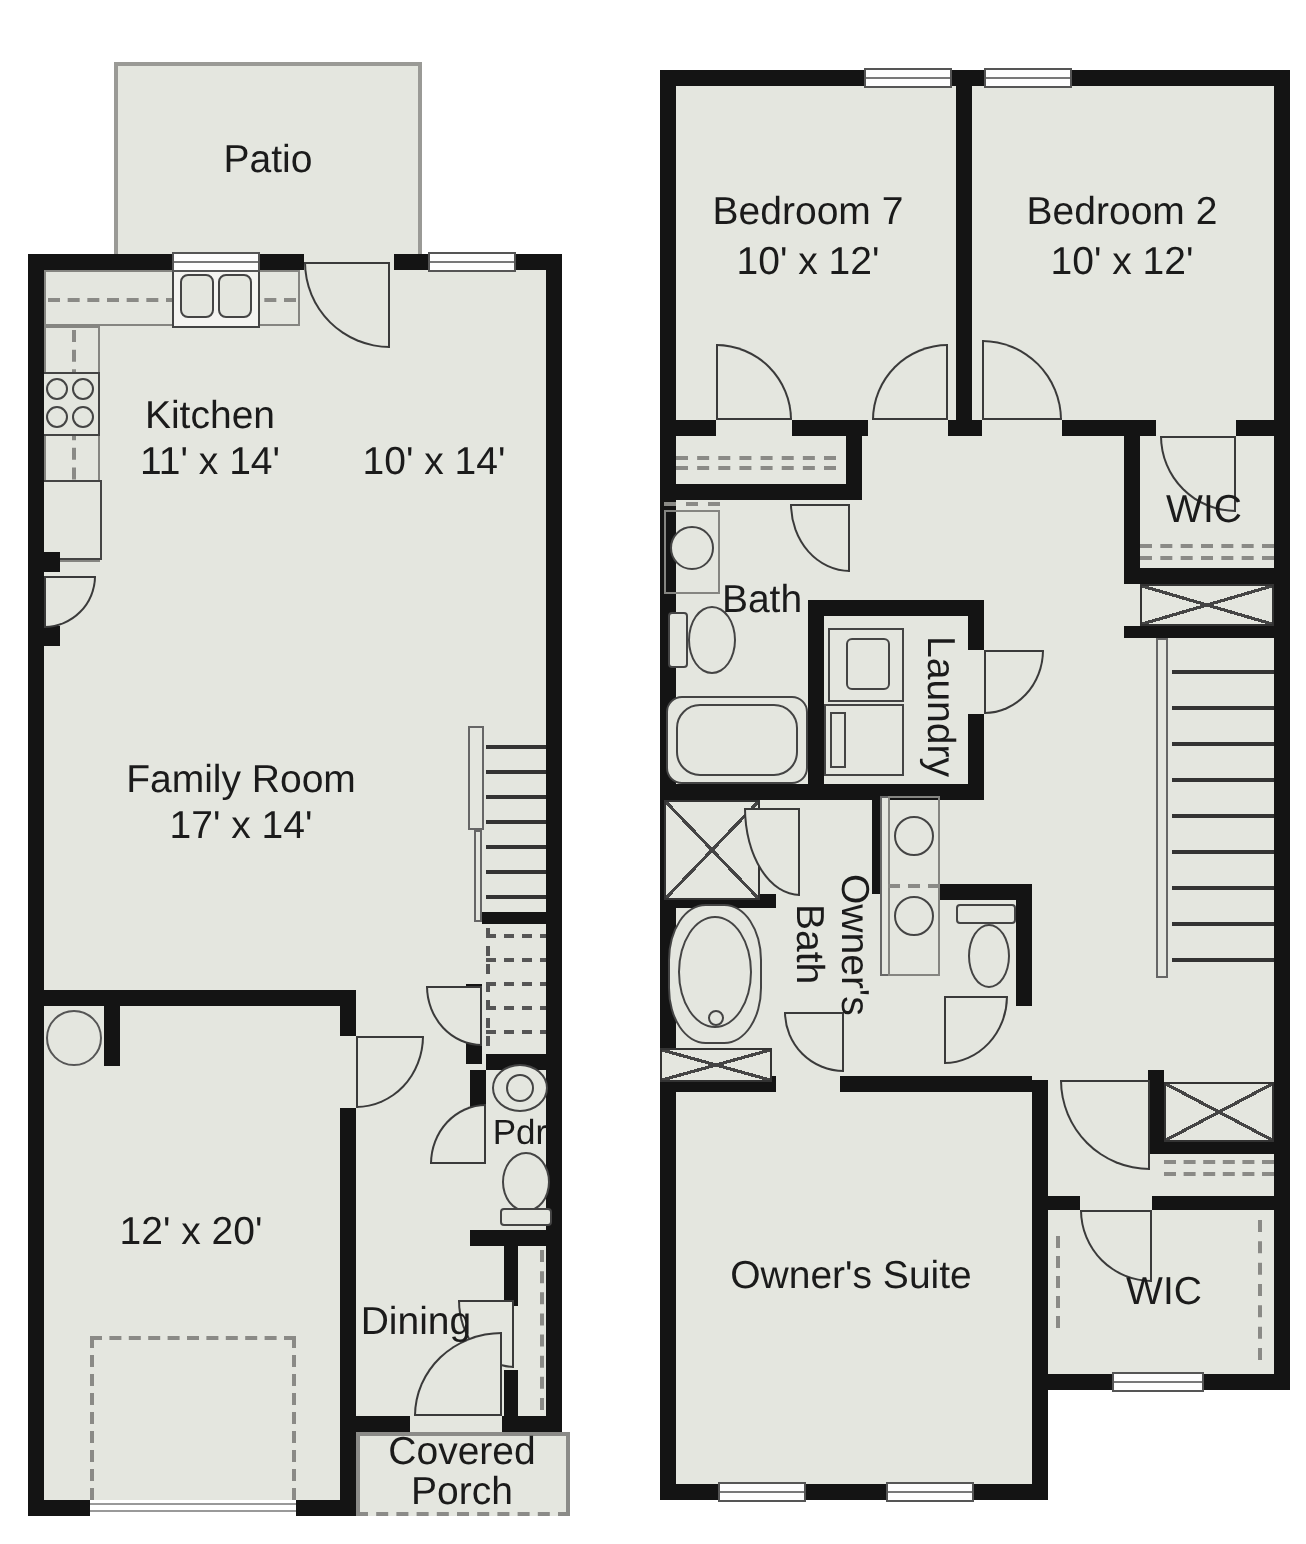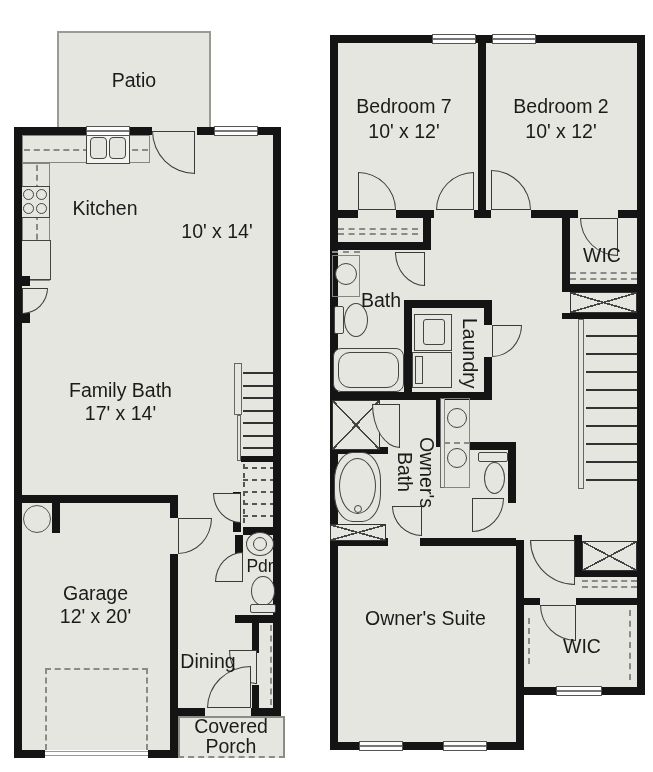--- a/index.html
+++ b/index.html
@@ -216,33 +216,33 @@
   <div class="door d-tr" style="left:580px;top:218px;width:38px;height:38px;"></div>
   <div class="door d-tr" style="left:395px;top:252px;width:30px;height:34px;"></div>
   <div class="door d-tl" style="left:492px;top:325px;width:30px;height:32px;"></div>
   <div class="door d-tr" style="left:392px;top:506px;width:30px;height:30px;"></div>
   <div class="door d-tl" style="left:472px;top:498px;width:32px;height:34px;"></div>
   <div class="door d-tr" style="left:530px;top:540px;width:45px;height:45px;"></div>
   <div class="door d-tr" style="left:540px;top:605px;width:36px;height:36px;"></div>
 
   <div class="lbl" style="left:40px;top:198px;width:130px;">Kitchen</div>
   <div class="lbl" style="left:57px;top:70px;width:154px;">Patio</div>
+  <div class="lbl" style="left:40px;top:221px;width:130px;">11' x 14'</div>
   <div class="lbl" style="left:152px;top:221px;width:130px;">10' x 14'</div>
-  <div class="lbl" style="left:38px;top:380px;width:165px;">Family Bath</div>
+  <div class="lbl" style="left:38px;top:380px;width:165px;">Family Room</div>
   <div class="lbl" style="left:38px;top:403px;width:165px;">17' x 14'</div>
-  <div class="lbl" style="left:28px;top:583px;width:135px;">Garage</div>
   <div class="lbl" style="left:28px;top:606px;width:135px;">12' x 20'</div>
   <div class="lbl sm" style="left:235px;top:557px;width:50px;">Pdr</div>
   <div class="lbl" style="left:170px;top:651px;width:76px;">Dining</div>
   <div class="lbl wrap" style="left:181px;top:716px;width:100px;line-height:1.05;">Covered Porch</div>
 
   <div class="lbl" style="left:334px;top:96px;width:140px;">Bedroom 7</div>
   <div class="lbl" style="left:334px;top:121px;width:140px;">10' x 12'</div>
   <div class="lbl" style="left:491px;top:96px;width:140px;">Bedroom 2</div>
   <div class="lbl" style="left:491px;top:121px;width:140px;">10' x 12'</div>
   <div class="lbl" style="left:566px;top:245px;width:72px;">WIC</div>
   <div class="lbl" style="left:346px;top:290px;width:70px;">Bath</div>
   <div class="lbl vlbl" style="left:452px;top:306px;width:28px;height:95px;">Laundry</div>
   <div class="lbl vlbl wrap" style="left:388px;top:426px;width:50px;height:92px;line-height:1.15;">Owner's Bath</div>
-  <div class="lbl" style="left:335px;top:608px;width:181px;">Owner's Suite</div>
+  <div class="lbl" style="left:335px;top:628px;width:181px;">Owner's Suite</div>
   <div class="lbl" style="left:542px;top:636px;width:80px;">WIC</div>
 
 </div>
 
 </body></html>

